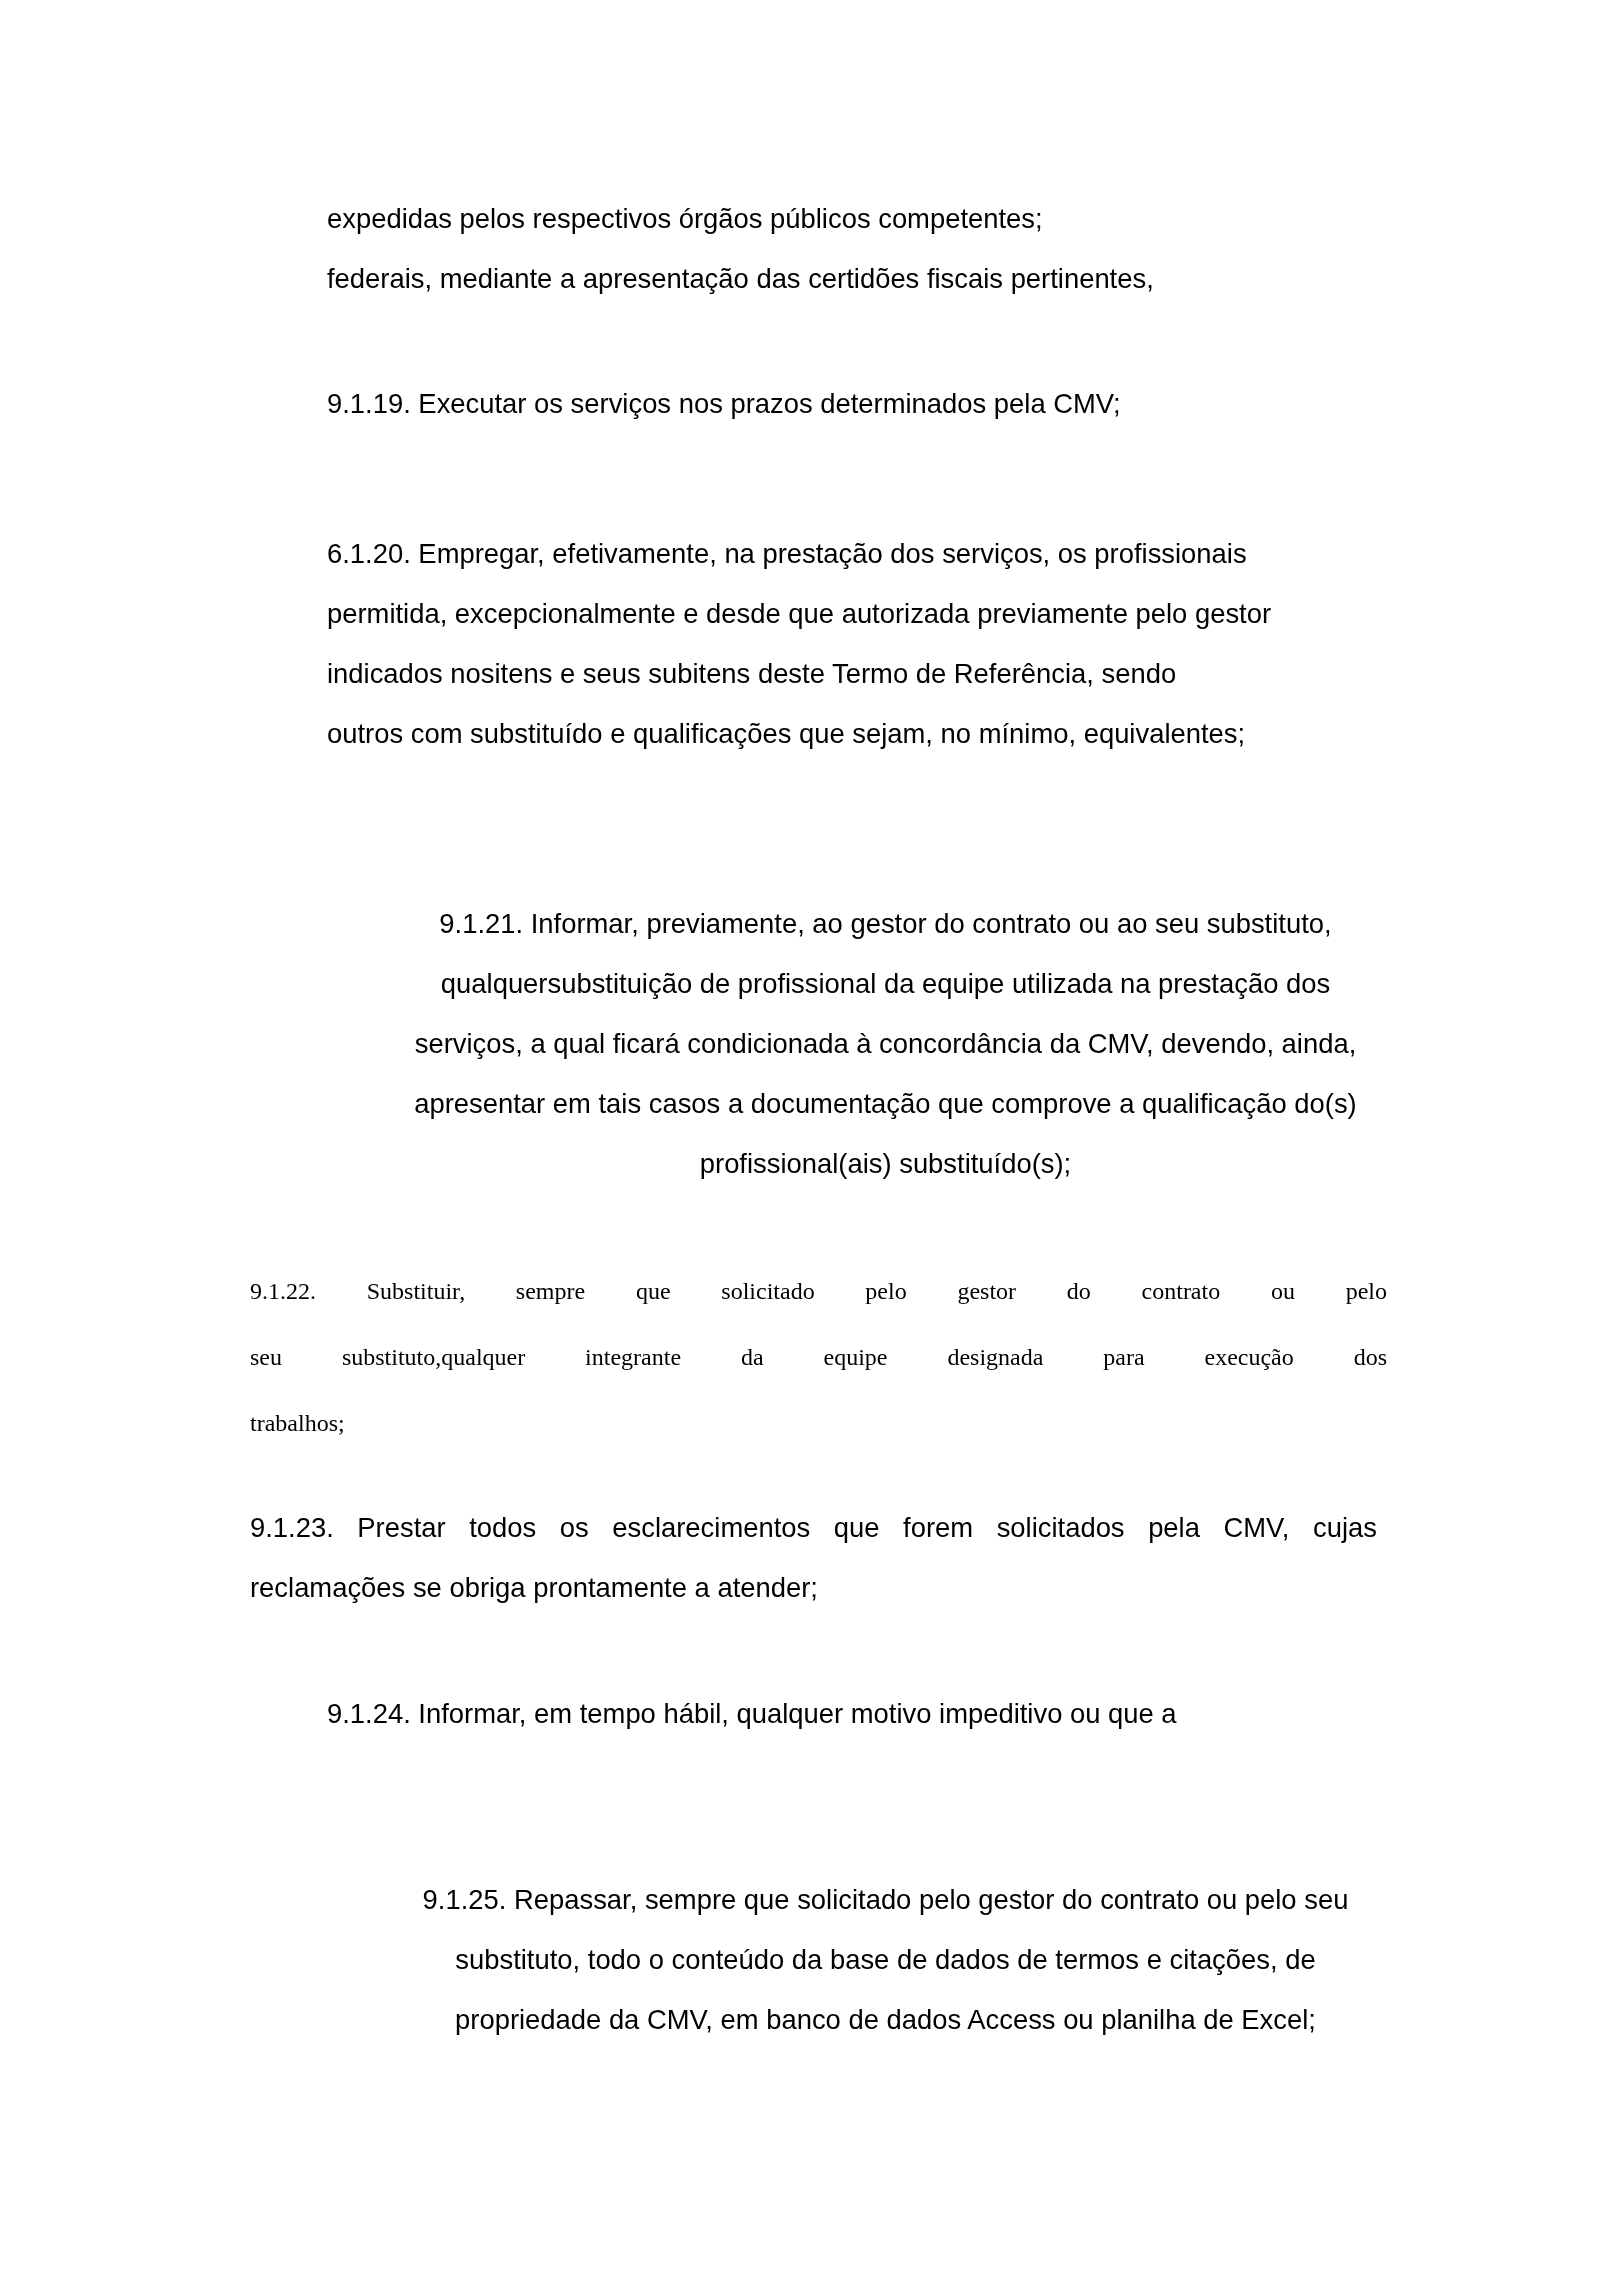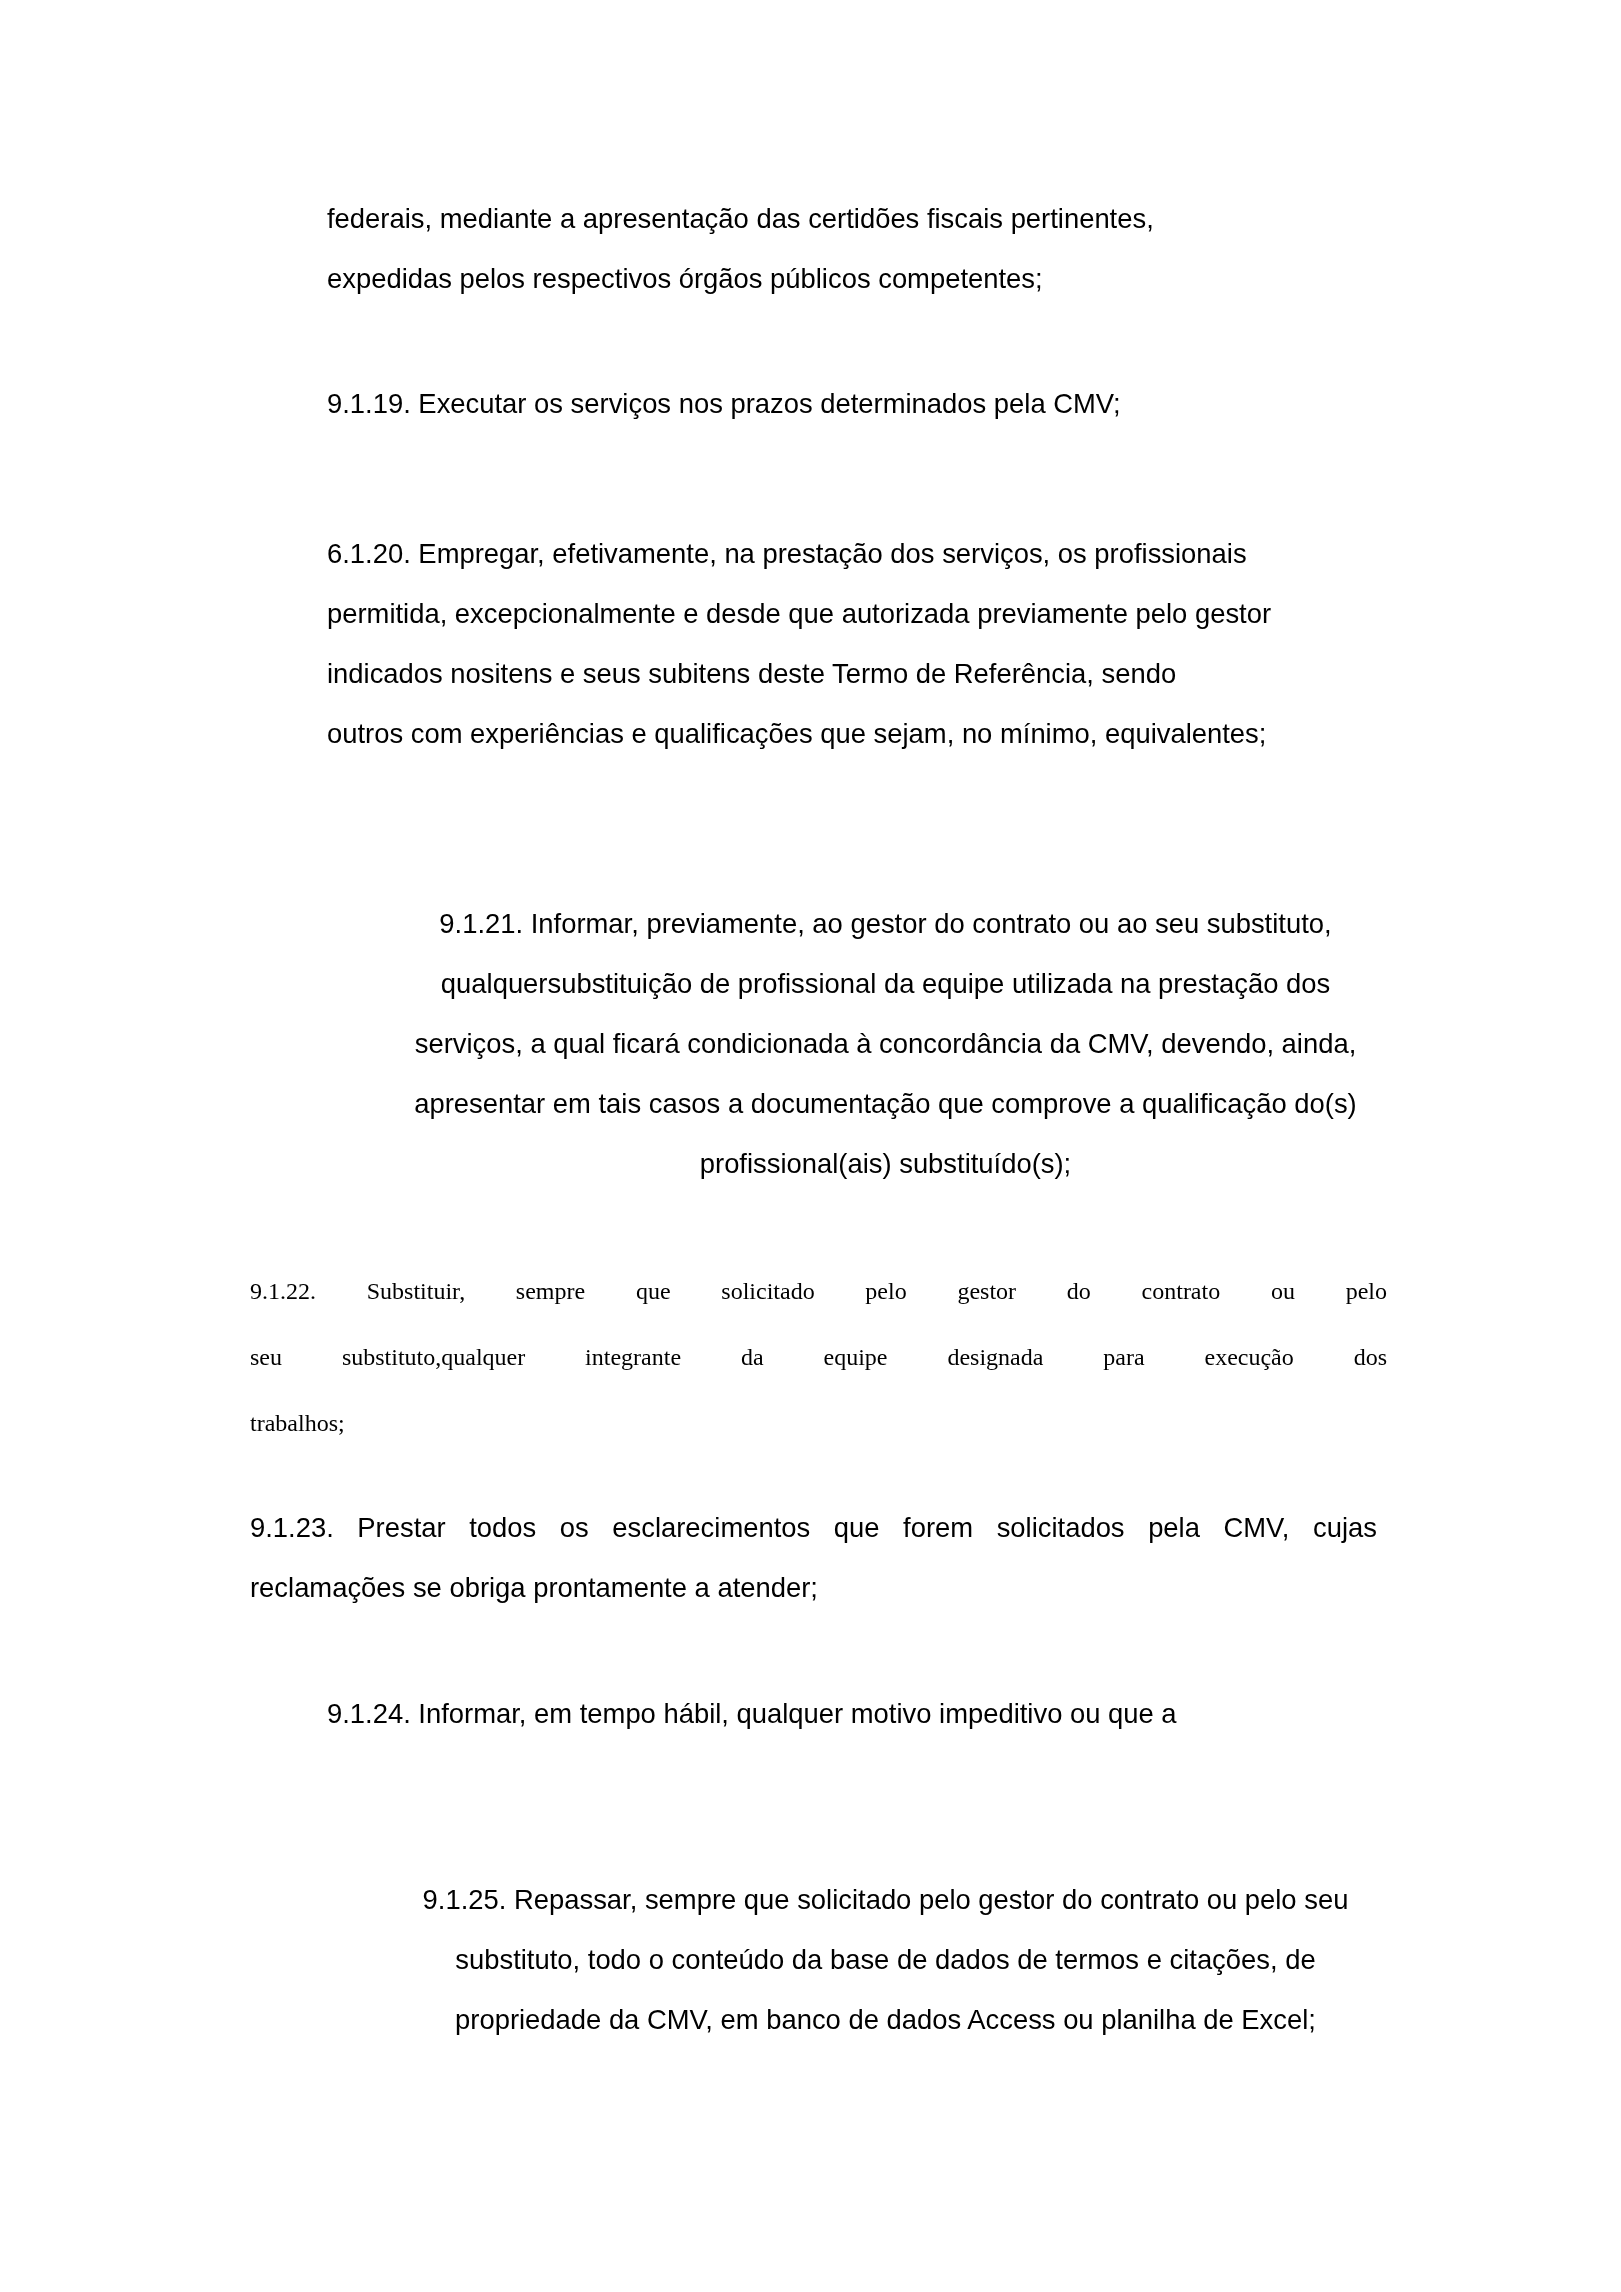--- a/index.html
+++ b/index.html
@@ -51,33 +51,33 @@
   .para-6 { top: 1498px; }
   .para-7 { top: 1684px; }
   .para-8 { top: 1870px; text-align: center; }
 </style>
 </head>
 <body>
 
 <div class="page">
 
   <div class="para sans indent para-1">
+    <div class="line">expedidas pelos respectivos órgãos públicos competentes;</div>
     <div class="line">federais, mediante a apresentação das certidões fiscais pertinentes,</div>
-    <div class="line">expedidas pelos respectivos órgãos públicos competentes;</div>
   </div>
 
   <div class="para sans indent para-2">
     <div class="line">9.1.19. Executar os serviços nos prazos determinados pela CMV;</div>
   </div>
 
   <div class="para sans indent para-3">
     <div class="line">6.1.20. Empregar, efetivamente, na prestação dos serviços, os profissionais</div>
     <div class="line">permitida, excepcionalmente e desde que autorizada previamente pelo gestor</div>
     <div class="line">indicados nositens e seus subitens deste Termo de Referência, sendo</div>
-    <div class="line">outros com experiências e qualificações que sejam, no mínimo, equivalentes;</div>
+    <div class="line">outros com substituído e qualificações que sejam, no mínimo, equivalentes;</div>
   </div>
 
   <div class="para sans indent para-4">
     <div class="line">9.1.21. Informar, previamente, ao gestor do contrato ou ao seu substituto,</div>
     <div class="line">qualquersubstituição de profissional da equipe utilizada na prestação dos</div>
     <div class="line">serviços, a qual ficará condicionada à concordância da CMV, devendo, ainda,</div>
     <div class="line">apresentar em tais casos a documentação que comprove a qualificação do(s)</div>
     <div class="line">profissional(ais) substituído(s);</div>
   </div>
 

